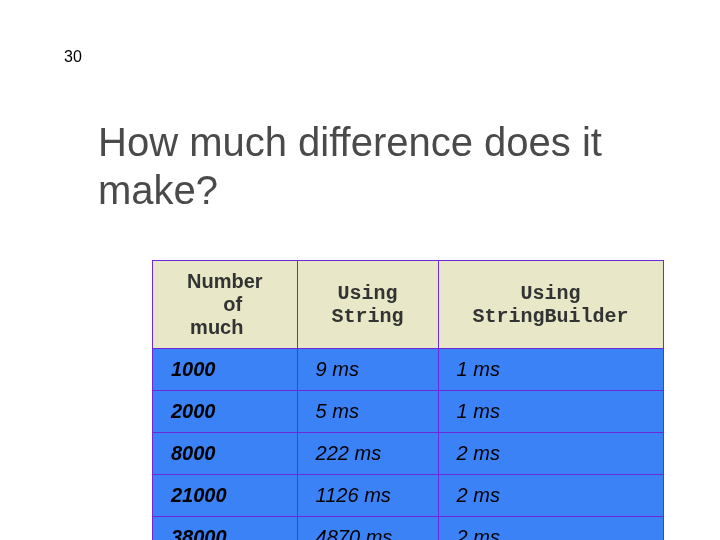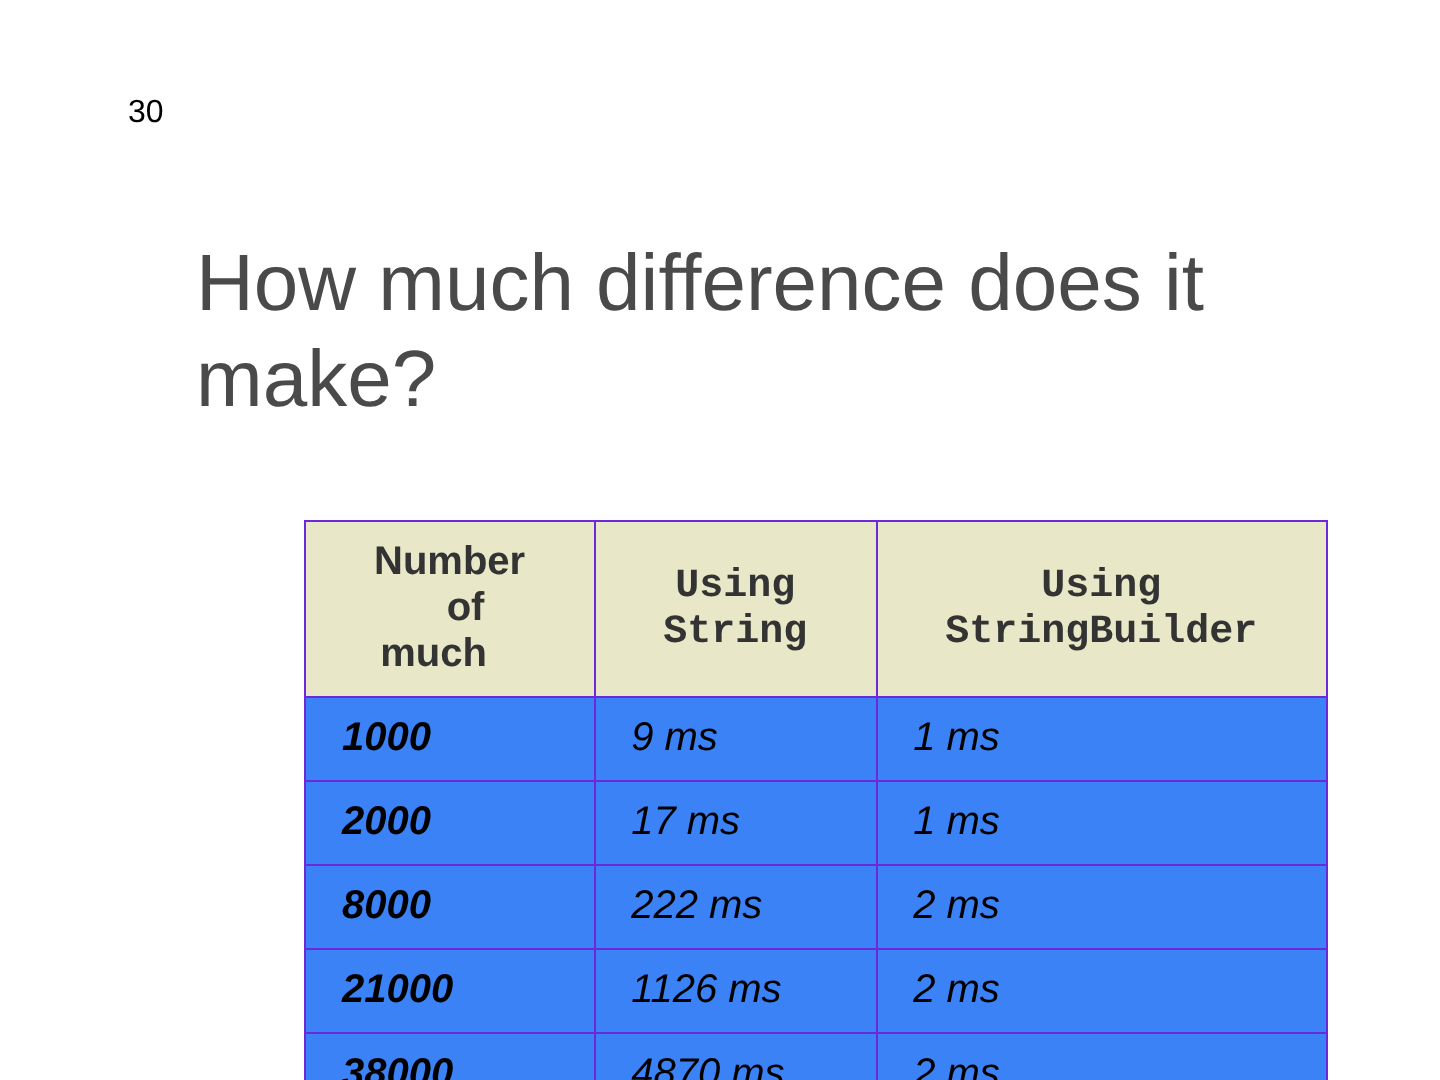--- a/index.html
+++ b/index.html
@@ -100,21 +100,21 @@
       </tr>
     </thead>
     <tbody id="table-body">
     <tr>
           <td>1000</td>
           <td>9 ms</td>
           <td>1 ms</td>
         </tr>
         <tr>
           <td>2000</td>
-          <td>17 ms</td>
+          <td>5 ms</td>
           <td>1 ms</td>
         </tr>
         <tr>
           <td>8000</td>
           <td>222 ms</td>
           <td>2 ms</td>
         </tr>
         <tr>
           <td>21000</td>
           <td>1126 ms</td>

